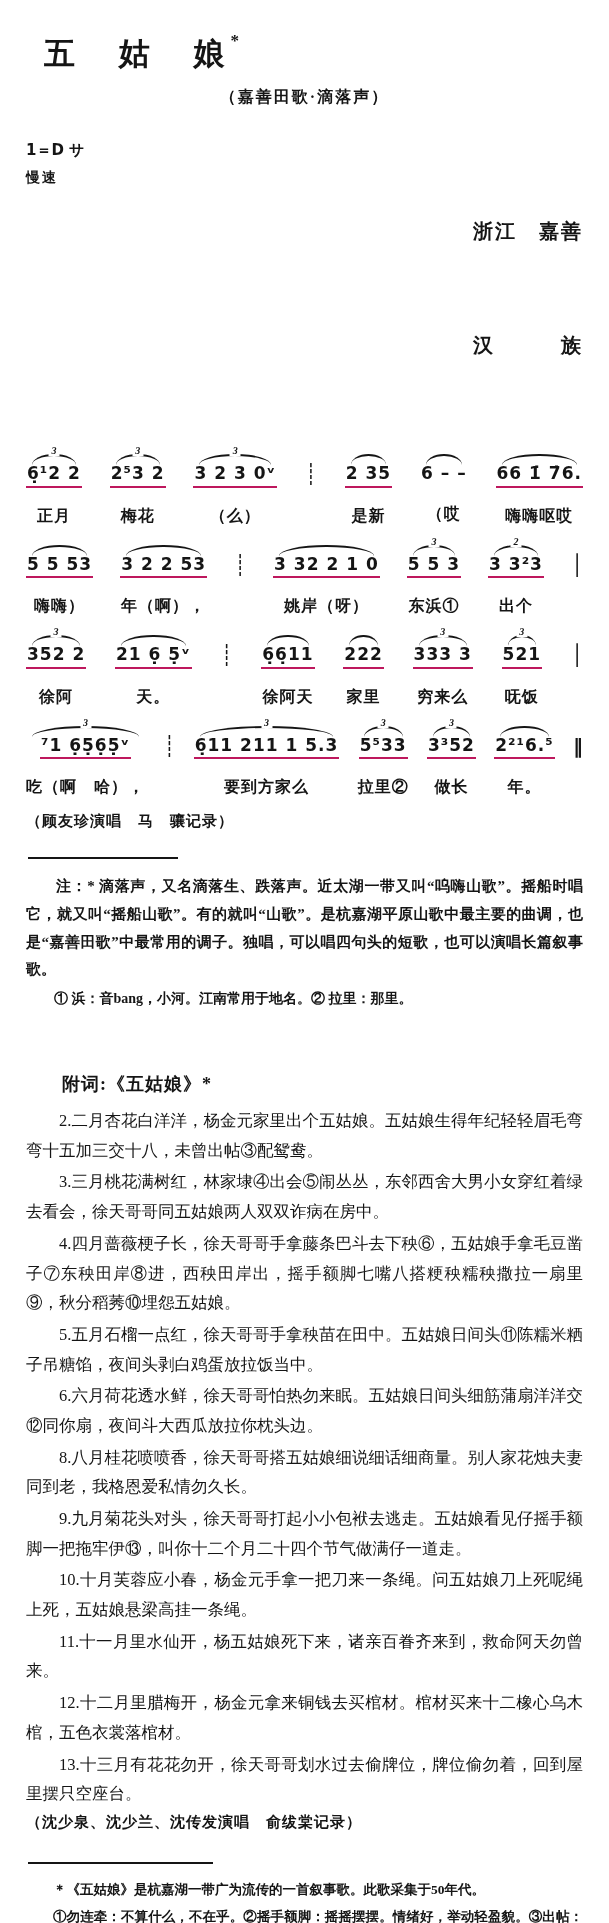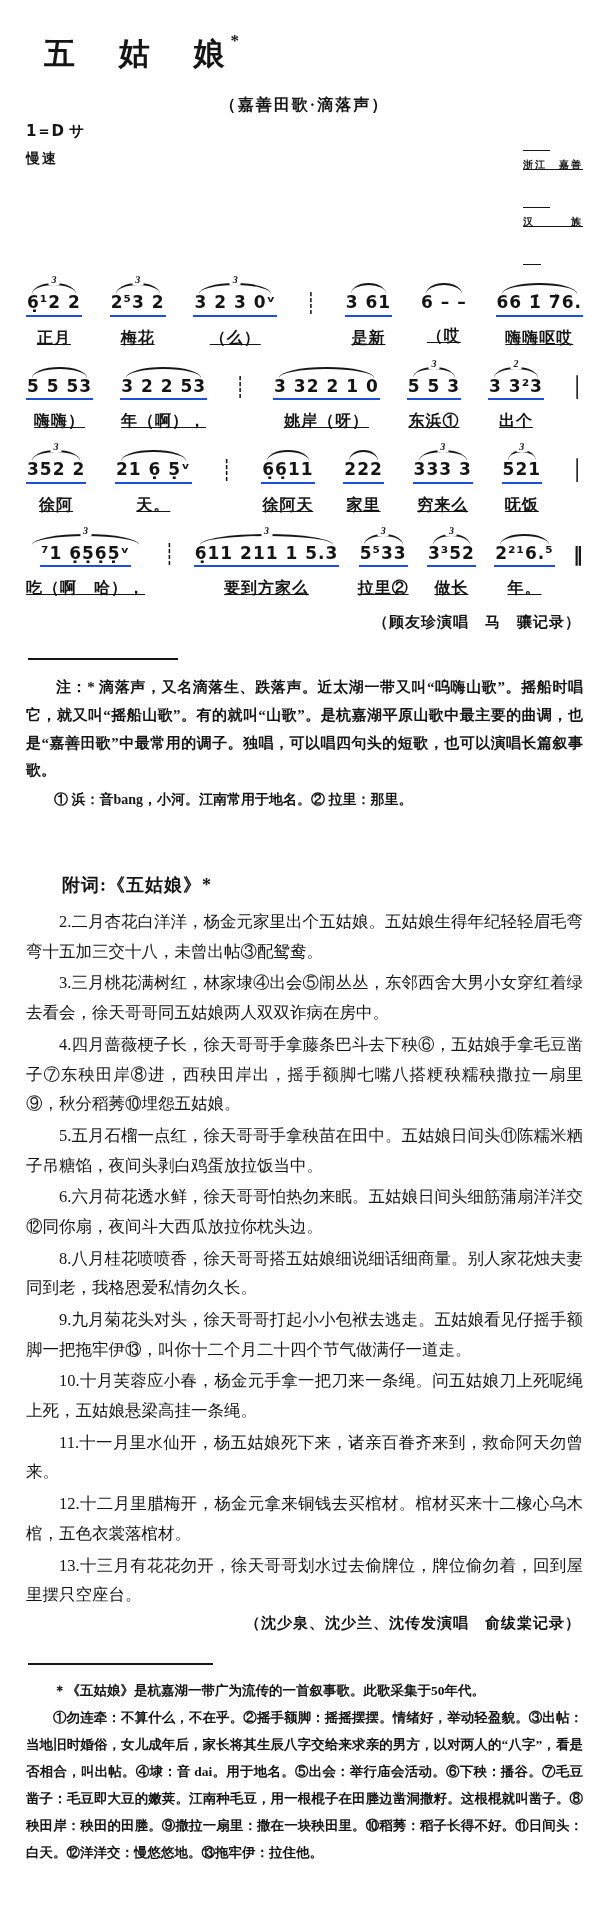--- a/index.html
+++ b/index.html
@@ -4,51 +4,51 @@
 <style>
   html,body{margin:0;padding:0;background:#e8e8e8;}
   .page{
     width:609px;min-height:1923px;margin:0 auto;background:#ffffff;color:#151515;
     font-family:"Liberation Serif", serif;
     box-sizing:border-box;padding:22px 26px 10px 26px;
   }
   
   .title{text-align:left;font-size:31px;font-weight:bold;letter-spacing:18px;padding-left:18px;margin-top:9px;}
   .title sup{font-size:17px;letter-spacing:0;vertical-align:18px;margin-left:-12px;}
-  .subtitle{text-align:center;font-size:16px;font-weight:bold;margin-top:20px;letter-spacing:2px;}
-  .meta{display:flex;justify-content:space-between;align-items:flex-start;margin-top:1px;font-weight:bold;}
+  .subtitle{text-align:center;font-size:16px;font-weight:bold;margin-top:12px;letter-spacing:2px;}
+  .meta{display:flex;justify-content:space-between;align-items:flex-start;margin-top:28px;font-weight:bold;}
   .meta-left{font-size:15px;line-height:1.9;}
   .key{font-family:"DejaVu Sans", sans-serif;font-size:15px;}
   .tempo{font-size:14px;letter-spacing:2px;}
-  .meta-right{text-align:left;font-size:10px;line-height:1.9;letter-spacing:2px;white-space:pre;text-decoration:underline;}
+  .meta-right{text-align:left;font-size:20px;line-height:1.9;letter-spacing:2px;white-space:pre;}
   
   .score{margin-top:10px;}
   .system{display:flex;justify-content:space-between;align-items:flex-start;margin:6px 0 14px 0;}
   .cell{display:flex;flex-direction:column;align-items:center;}
   .arcrow{position:relative;height:14px;align-self:stretch;margin:0 4px;}
   .arcrow.arc::before{
     content:"";position:absolute;left:2px;right:2px;top:4px;height:9px;
     border-top:2px solid #151515;border-radius:50% 50% 0 0 / 100% 100% 0 0;
   }
   .arcrow .tn{
     position:absolute;top:-4px;left:50%;transform:translateX(-50%);
     font-size:10px;font-style:italic;font-weight:bold;background:#fff;padding:0 3px;line-height:1;
   }
   .notes{
     font-family:"DejaVu Sans", sans-serif;font-weight:bold;font-size:17px;
     letter-spacing:1px;white-space:pre;padding:0 1px 2px 1px;line-height:1.15;
   }
-  .notes.u{border-bottom:2px solid #1d4ed8;}
-  .lyric{margin-top:11px;font-size:16px;font-weight:bold;white-space:pre;letter-spacing:1px;text-decoration:underline;}
+  .notes.u{border-bottom:2px solid #be185d;}
+  .lyric{margin-top:18px;font-size:16px;font-weight:bold;white-space:pre;letter-spacing:1px;}
   .barcell{
     font-family:"DejaVu Sans", sans-serif;font-weight:bold;font-size:20px;
     padding-top:12px;line-height:1.2;
   }
   
-  .attribution{text-align:right;font-size:15px;font-weight:bold;margin:4px 2px 0 0;letter-spacing:1px;}
+  .attribution{text-align:left;font-size:15px;font-weight:bold;margin:4px 2px 0 0;letter-spacing:1px;}
   
   .rule{border:none;border-top:2px solid #151515;width:150px;margin:26px 0 14px 2px;}
   .rule2{border:none;border-top:2px solid #151515;width:185px;margin:30px 0 12px 2px;}
   
   .note-para{font-size:15px;line-height:1.85;text-indent:2em;font-weight:600;text-align:justify;}
   .note-annot{font-size:14px;line-height:1.85;text-indent:2em;font-weight:600;margin-top:2px;}
   
   .lyrics-heading{font-size:18px;font-weight:bold;margin:60px 0 10px 0;text-indent:2em;letter-spacing:1px;}
   .verse{font-size:16.5px;line-height:1.8;text-indent:2em;margin:0 0 2px 0;text-align:justify;}
   
@@ -94,21 +94,21 @@
         <div class="cell">
           <div class="arcrow arc">
             <span class="tn">3</span>
           </div>
           <div class="notes u">3 2 3 0ᵛ</div>
           <div class="lyric">（么）</div>
         </div>
         <div class="barcell">┊</div>
         <div class="cell">
           <div class="arcrow arc"></div>
-          <div class="notes u">3 61</div>
+          <div class="notes u">2 35</div>
           <div class="lyric">是新</div>
         </div>
         <div class="cell">
           <div class="arcrow arc"></div>
           <div class="notes">6 – –</div>
           <div class="lyric">（哎</div>
         </div>
         <div class="cell">
           <div class="arcrow arc"></div>
           <div class="notes u">66 1̇ 7̇6.</div>

